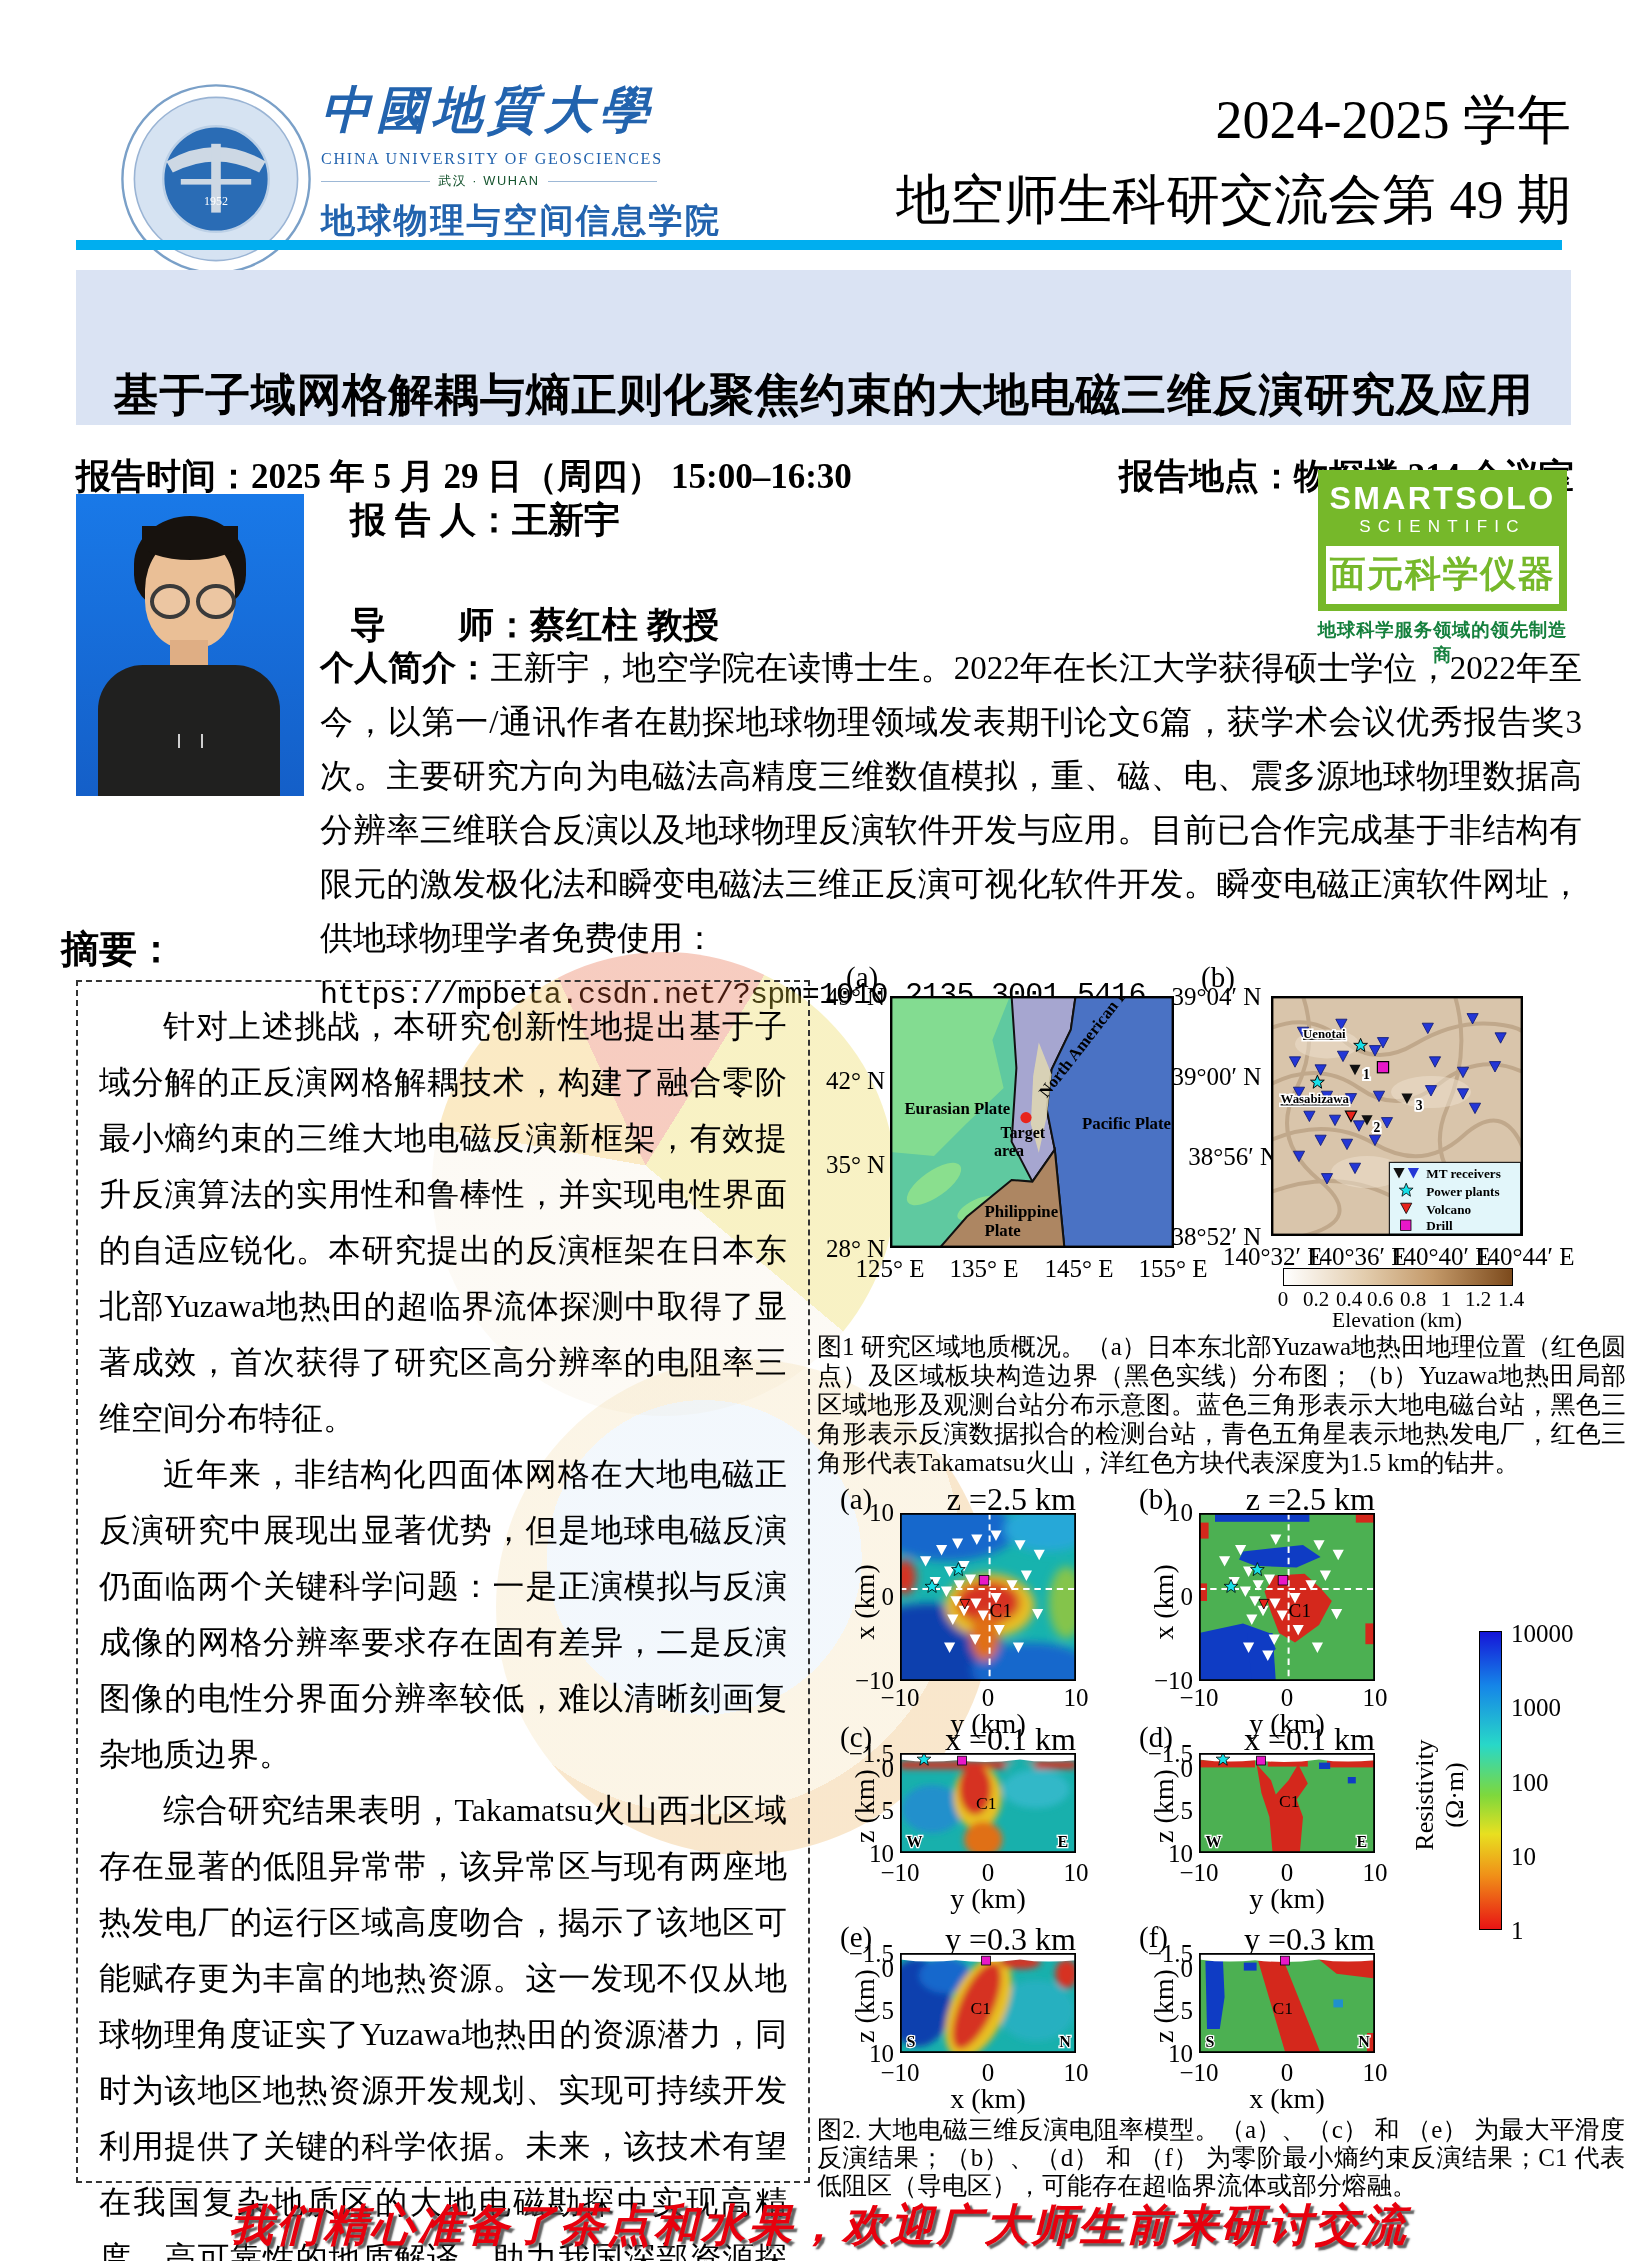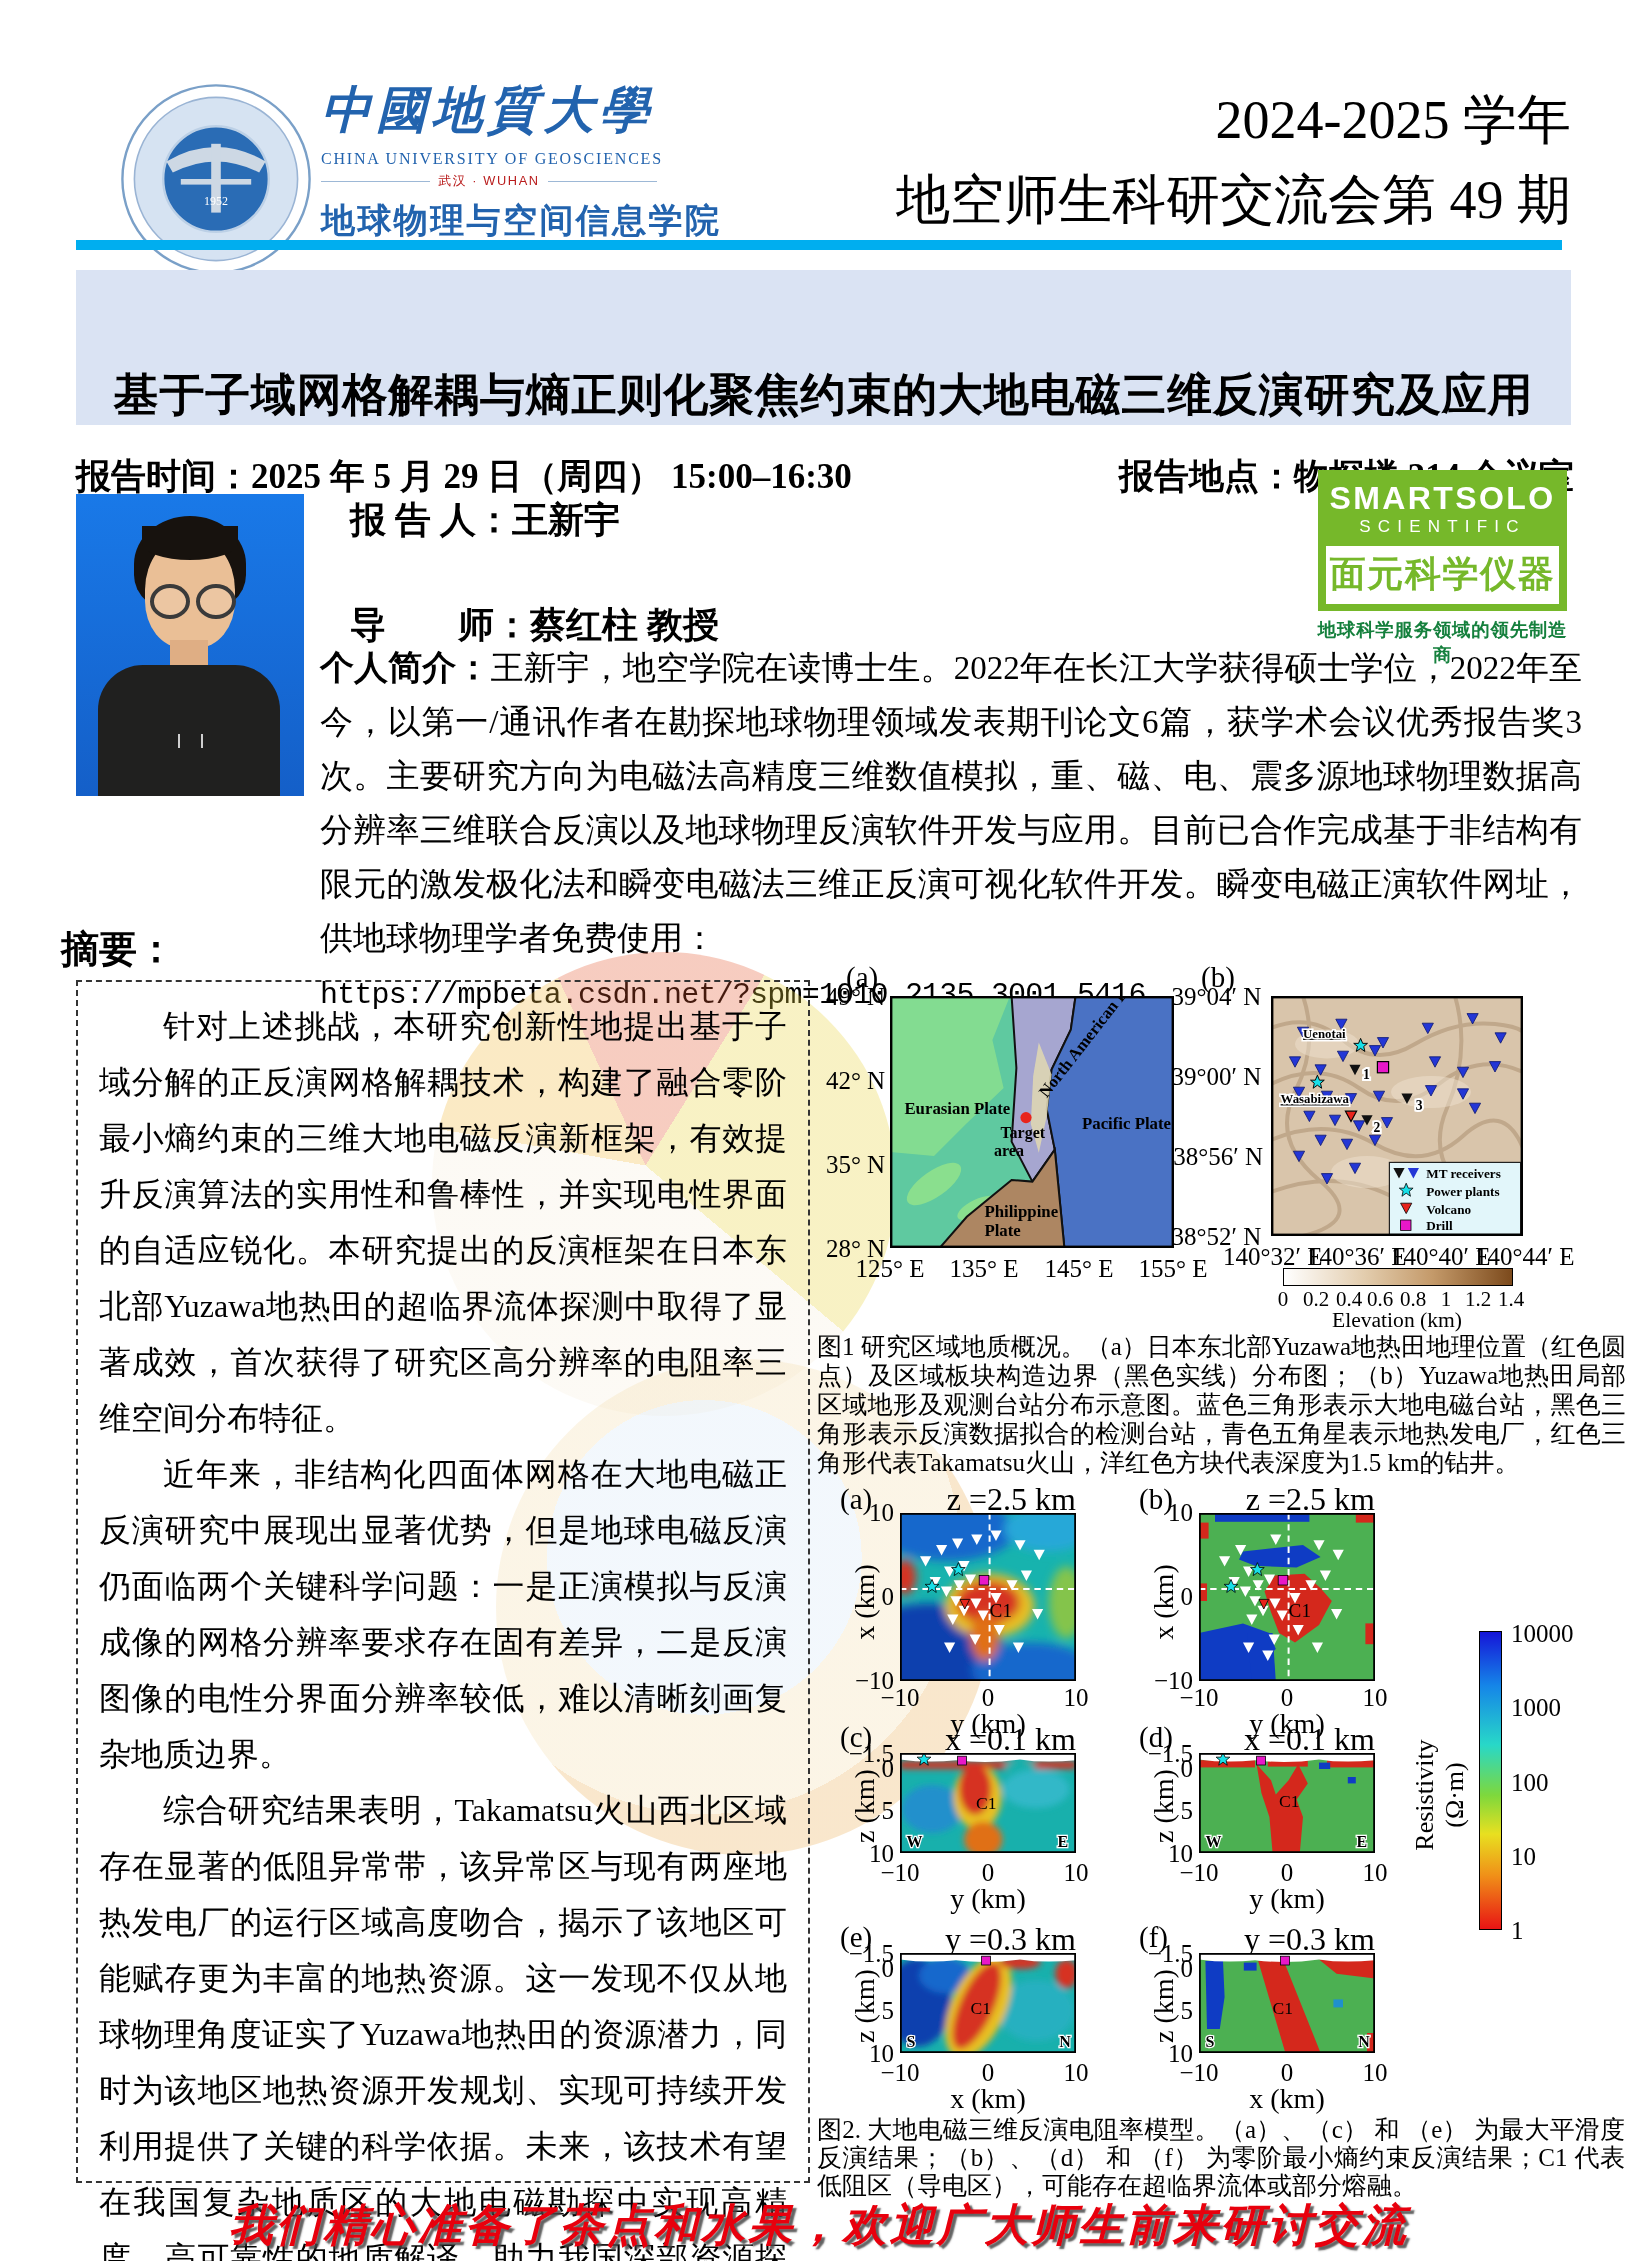--- a/index.html
+++ b/index.html
@@ -8,21 +8,21 @@
   .abs{position:absolute;}
   
   .session{right:67px;top:80px;width:800px;text-align:right;font-family:"Liberation Serif",serif;
            font-size:54px;line-height:80px;color:#000;font-weight:500;}
   .cyanband{left:76px;top:240px;width:1486px;height:10.4px;background:#00aeef;}
   .logo-cn{font-size:50px;font-weight:bold;font-style:italic;letter-spacing:5.6px;color:#2263ae;
            font-family:"Liberation Serif",serif;}
   .logo-en{font-size:16px;letter-spacing:1.8px;color:#2263ae;font-family:"Liberation Serif",serif;margin-top:6.4px;}
   .campusrow{display:flex;align-items:center;gap:8px;margin-top:4.8px;width:336px;}
   .campusrow .ln{flex:1;border-top:1.6px solid #9db8d6;}
-  .campus{font-size:12.8px;color:#b91c1c;letter-spacing:1.6px;white-space:nowrap;}
+  .campus{font-size:12.8px;color:#14532d;letter-spacing:1.6px;white-space:nowrap;}
   .college{font-size:34px;font-weight:bold;letter-spacing:2.4px;color:#2263ae;margin-top:8px;}
   
   .titlebox{left:76px;top:270px;width:1495px;height:155px;background:#dae3f3;
             display:flex;align-items:flex-end;justify-content:center;}
   .titlebox span{font-size:45px;font-weight:bold;letter-spacing:0.8px;}
   .inforow{left:76px;top:453px;width:1498px;display:flex;justify-content:space-between;
            font-family:"Liberation Serif",serif;font-size:35px;font-weight:bold;}
   
   .photo{left:76px;top:494px;width:228px;height:302px;background:linear-gradient(#1979e8,#145fc8);overflow:hidden;}
   .ph-hair{position:absolute;left:58px;top:22.4px;width:112px;height:96px;background:#17120e;border-radius:52% 52% 40% 40%;}
@@ -194,21 +194,21 @@
       <text x="138" y="178" font-size="20" font-weight="bold">Target</text>
       <text x="130" y="200" font-size="20" font-weight="bold">area</text>
       <rect x="1" y="1" width="353" height="313" fill="none" stroke="#000" stroke-width="4"></rect>
     </svg>
   </div>
 
   <div class="abs" style="left:1151px;top:958px;width:486px;height:376px">
     <span class="abs figlabel" style="left:50px;top:3.2px">(b)</span>
     <span class="ftick ftickr" style="left:6.4px;top:25px;width:104px">39°04′ N</span>
     <span class="ftick ftickr" style="left:6.4px;top:105px;width:104px">39°00′ N</span>
-    <span class="ftick ftickr" style="left:8px;top:185px;width:104px">38°56′ N</span>
+    <span class="ftick ftickr" style="left:23px;top:185px;width:104px">38°56′ N</span>
     <span class="ftick ftickr" style="left:6.4px;top:265px;width:104px">38°52′ N</span>
     <span class="ftick ftickc" style="left:72px;top:285px;width:96px">140°32′ E</span>
     <span class="ftick ftickc" style="left:156px;top:285px;width:96px">140°36′ E</span>
     <span class="ftick ftickc" style="left:240px;top:285px;width:96px">140°40′ E</span>
     <span class="ftick ftickc" style="left:324px;top:285px;width:96px">140°44′ E</span>
     <svg class="abs" style="left:120px;top:38px" width="252" height="240" viewBox="0 0 315 300">
       <rect width="315" height="300" fill="#d9c5ab"></rect>
       <g stroke="#9a7a58" stroke-width="5" fill="none" opacity="0.38">
         <path d="M0,40 Q50,20 90,55 T180,60 T280,35 T315,60"></path>
         <path d="M0,110 Q60,80 110,115 T210,110 T315,95"></path>

